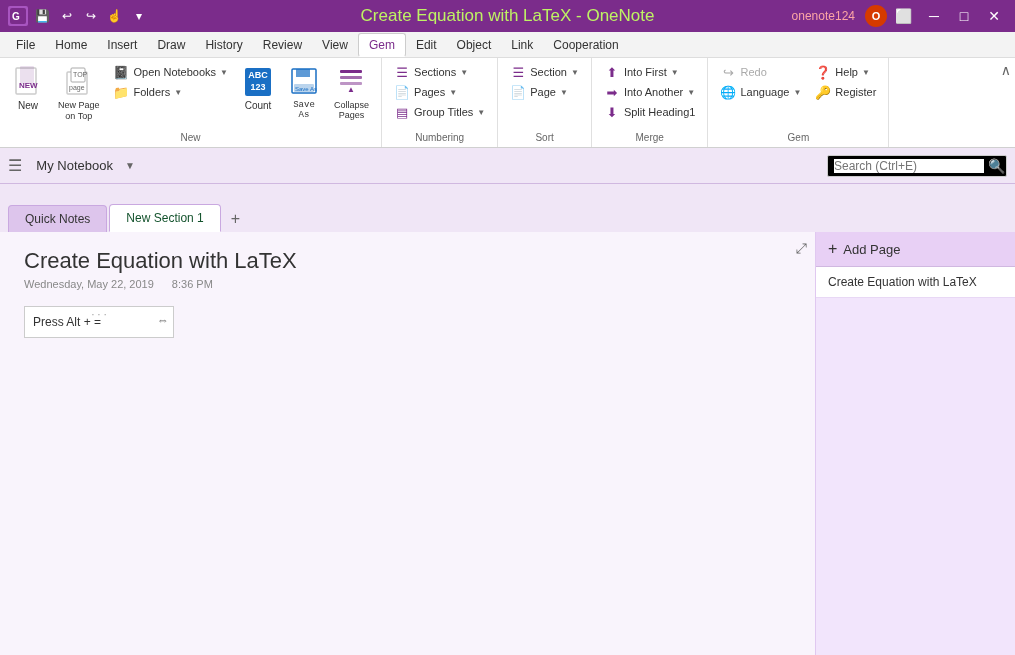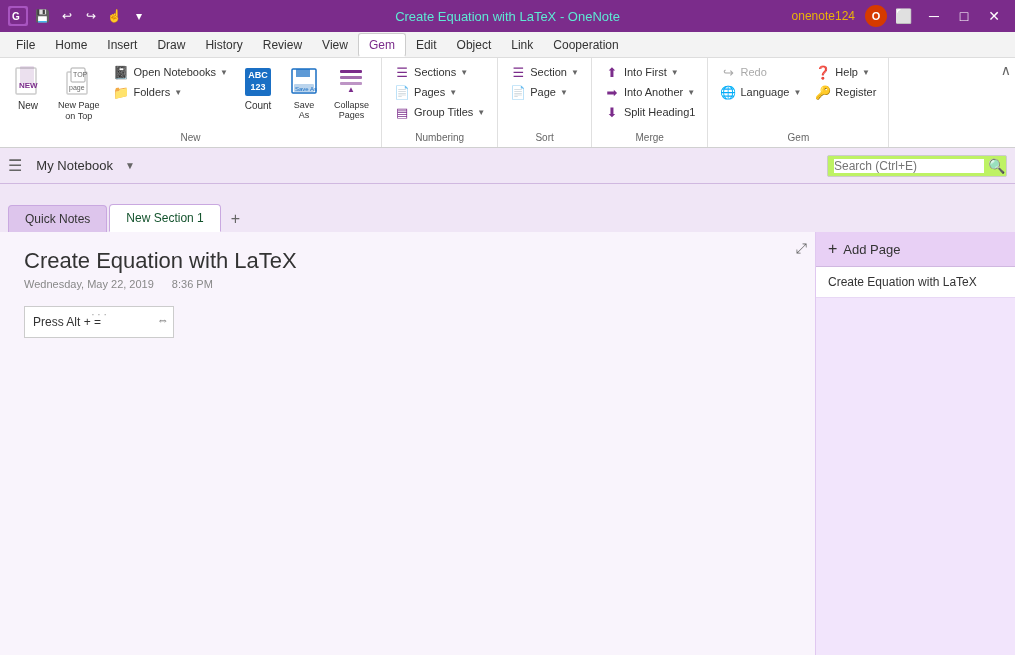--- a/index.html
+++ b/index.html
@@ -9,21 +9,21 @@
     .title-bar {
       background: #7B2C8B;
       height: 32px;
       display: flex;
       align-items: center;
       justify-content: space-between;
       padding: 0 8px;
       color: white;
     }
     .title-bar-left { display: flex; align-items: center; gap: 4px; }
-    .title-bar-center { position: absolute; left: 50%; transform: translateX(-50%); color: #5eead4; font-size: 13px; }
+    .title-bar-center { position: absolute; left: 50%; transform: translateX(-50%); color: #bef264; font-size: 17px; }
     .title-bar-right { display: flex; align-items: center; gap: 4px; margin-left: auto; }
     .title-icon { width: 20px; height: 20px; background: #a855c0; border-radius: 2px; display: flex; align-items: center; justify-content: center; font-size: 11px; color: white; cursor: pointer; }
     .title-btn { width: 26px; height: 20px; display: flex; align-items: center; justify-content: center; cursor: pointer; color: white; font-size: 14px; border-radius: 2px; }
     .undo-redo { display: flex; gap: 2px; }
     .qat-btn { width: 22px; height: 22px; display: flex; align-items: center; justify-content: center; cursor: pointer; color: white; font-size: 12px; border-radius: 2px; }
     .user-badge { background: #d63a00; color: white; border-radius: 50%; width: 22px; height: 22px; display: flex; align-items: center; justify-content: center; font-size: 11px; font-weight: bold; }
 
     
     .menu-bar {
       background: #f3f3f3;
@@ -133,21 +133,21 @@
       cursor: pointer;
       font-size: 13px;
       color: #333;
       border-radius: 3px;
     }
     .notebook-chevron { font-size: 10px; color: #666; }
     .nav-spacer { flex: 1; }
     .search-box {
       display: flex;
       align-items: center;
-      background: #bef264;
+      background: #000000;
       border: 1px solid #ccc;
       border-radius: 2px;
       padding: 2px 6px;
       gap: 4px;
       width: 180px;
     }
     .search-input { border: none; outline: none; font-size: 12px; color: #666; width: 150px; }
     .search-icon { font-size: 14px; color: #666; cursor: pointer; }
 
     
@@ -291,21 +291,21 @@
       <div class="qat-btn">↩</div>
       <div class="qat-btn">↪</div>
       <div class="qat-btn">☝</div>
       <div class="qat-btn">▾</div>
     </div>
   </div>
   <div class="title-bar-center">
     <span>Create Equation with LaTeX  -  OneNote</span>
   </div>
   <div class="title-bar-right">
-    <span style="font-size:12px;color:#eab308;margin-right:6px;">onenote124</span>
+    <span style="font-size:12px;color:#fca5a5;margin-right:6px;">onenote124</span>
     <div class="user-badge">O</div>
     <div class="title-btn">⬜</div>
     <div class="title-btn">─</div>
     <div class="title-btn">□</div>
     <div class="title-btn close">✕</div>
   </div>
 </div>
 
 <div class="menu-bar">
   <div class="menu-item">File</div>
@@ -373,21 +373,21 @@
 
       <div class="ribbon-btn">
         <div class="ribbon-icon-large">
           <svg width="26" height="28" viewBox="0 0 26 28">
             <rect x="1" y="1" width="24" height="24" rx="1" fill="white" stroke="#1a6fc4" stroke-width="1.5"></rect>
             <rect x="5" y="1" width="14" height="8" rx="0" fill="#1a6fc4" opacity="0.7"></rect>
             <rect x="3" y="16" width="20" height="8" rx="1" fill="#1a6fc4" opacity="0.3"></rect>
             <text x="4" y="23" font-size="6" fill="#1a6fc4">Save As</text>
           </svg>
         </div>
-        <div class="ribbon-btn-large" style="font-size:9px;">Save<br>As</div>
+        <div class="ribbon-btn-large" style="font-size:9px;font-family:Liberation Mono, monospace;">Save<br>As</div>
       </div>
 
       <div class="ribbon-btn">
         <div class="ribbon-icon-large">
           <svg width="26" height="28" viewBox="0 0 26 28">
             <rect x="1" y="2" width="22" height="3" rx="1" fill="#7B2C8B"></rect>
             <rect x="1" y="8" width="22" height="3" rx="1" fill="#7B2C8B" opacity="0.7"></rect>
             <rect x="1" y="14" width="22" height="3" rx="1" fill="#7B2C8B" opacity="0.5"></rect>
             <text x="8" y="24" font-size="8" fill="#7B2C8B">▲</text>
           </svg>

